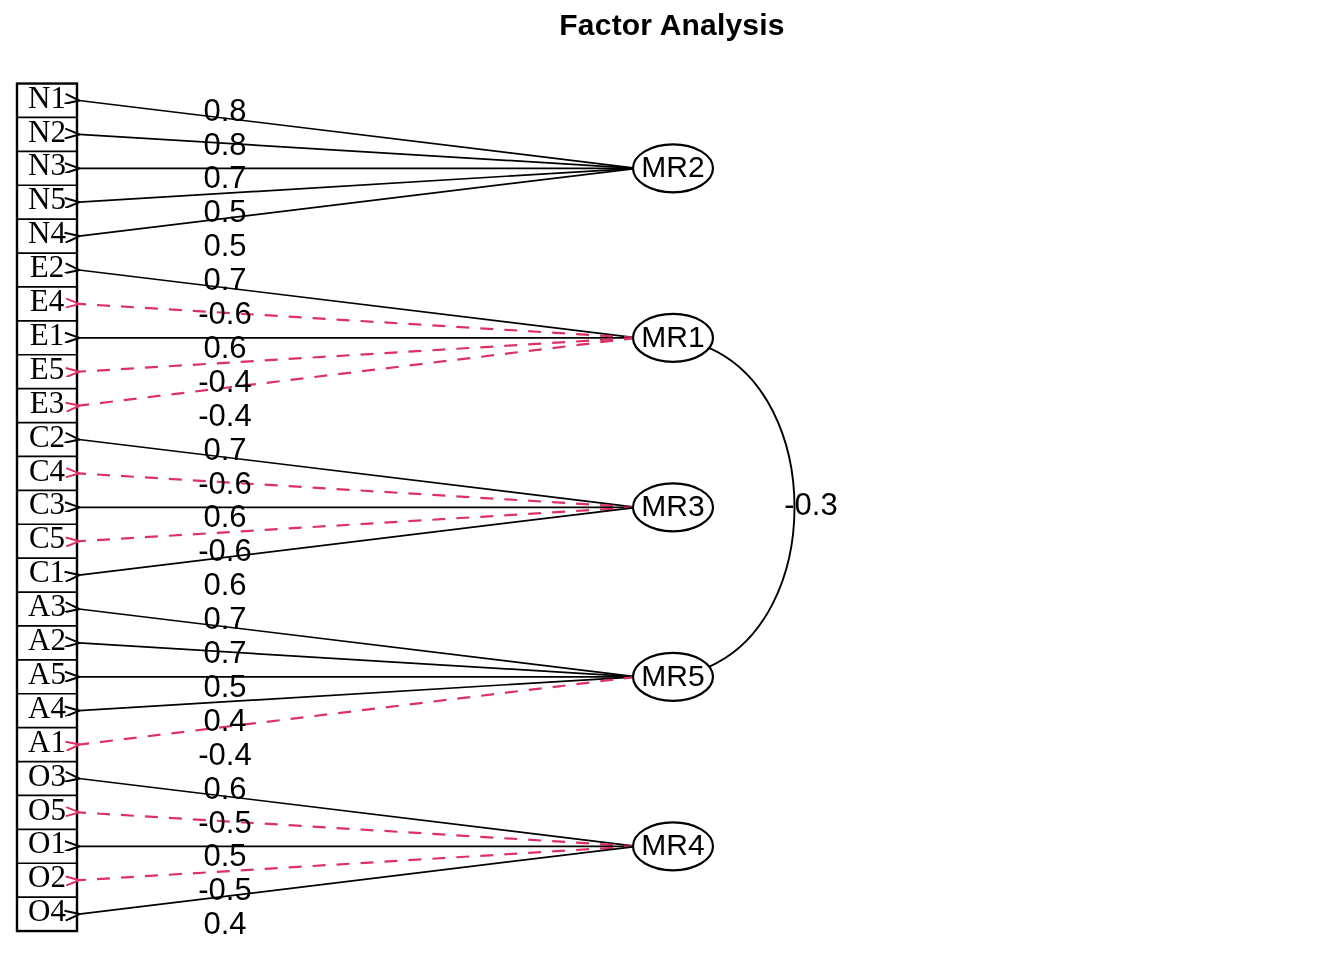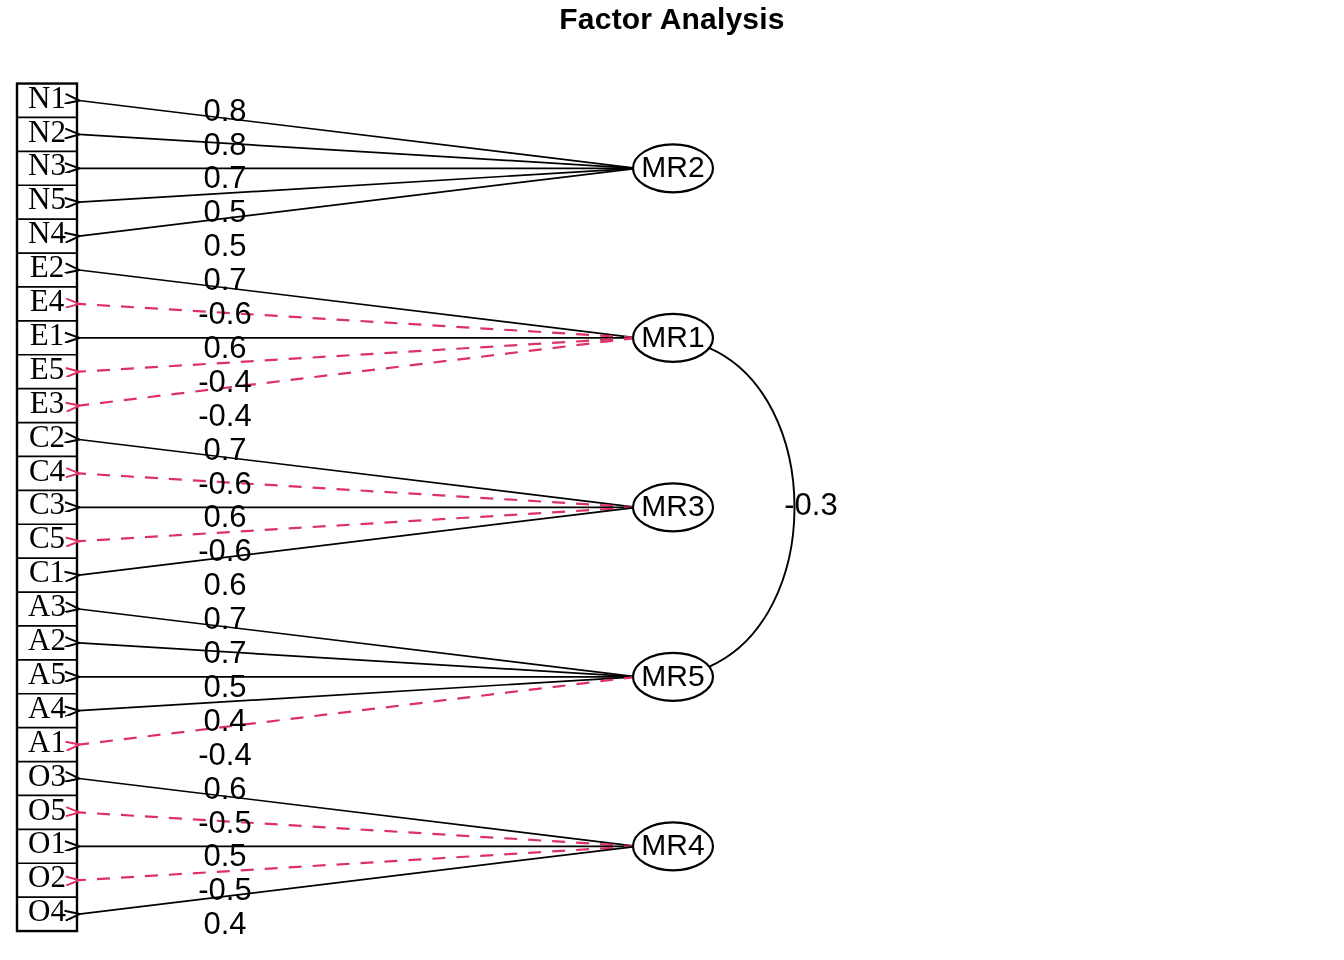--- a/index.html
+++ b/index.html
@@ -11,21 +11,21 @@
     position: relative;
     width: 1344px;
     height: 960px;
     background: #ffffff;
     overflow: hidden;
     font-family: "Liberation Sans", sans-serif;
   }
   #title {
     position: absolute;
     left: 0;
-    top: 2px;
+    top: 8px;
     width: 1344px;
     text-align: center;
     font-family: "Liberation Sans", sans-serif;
     font-weight: bold;
     font-size: 30px;
     color: #000000;
     letter-spacing: 0.2px;
   }
   svg.diagram {
     position: absolute;

